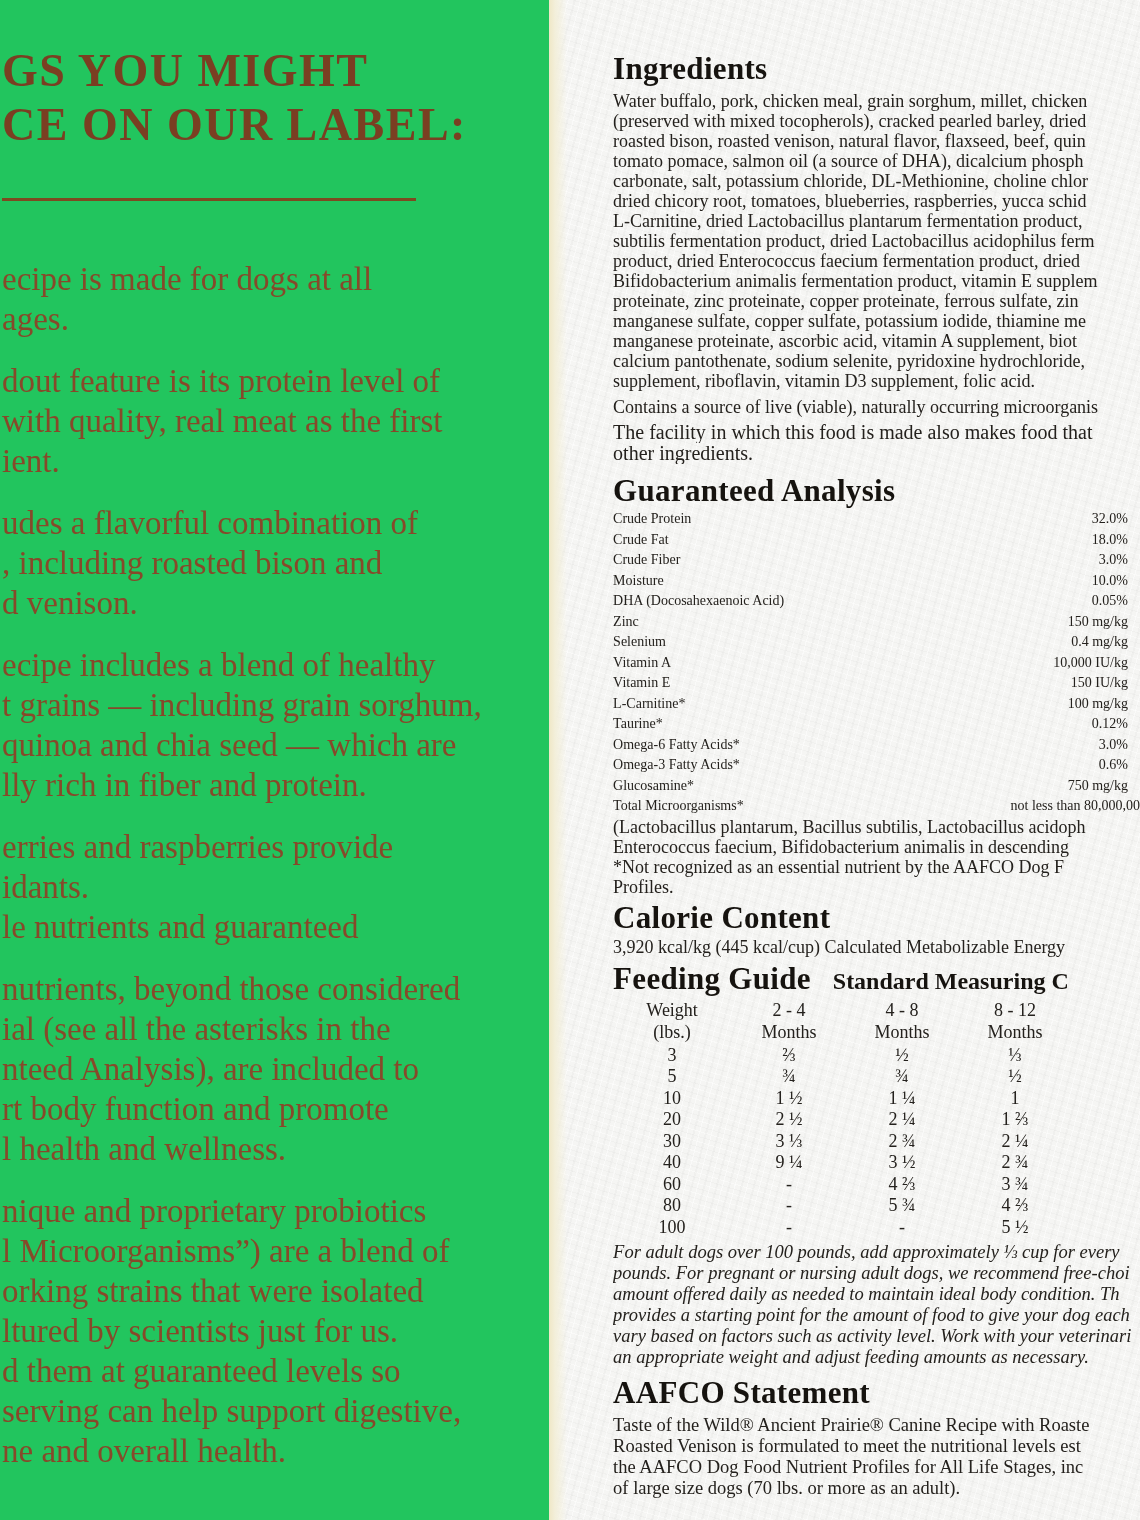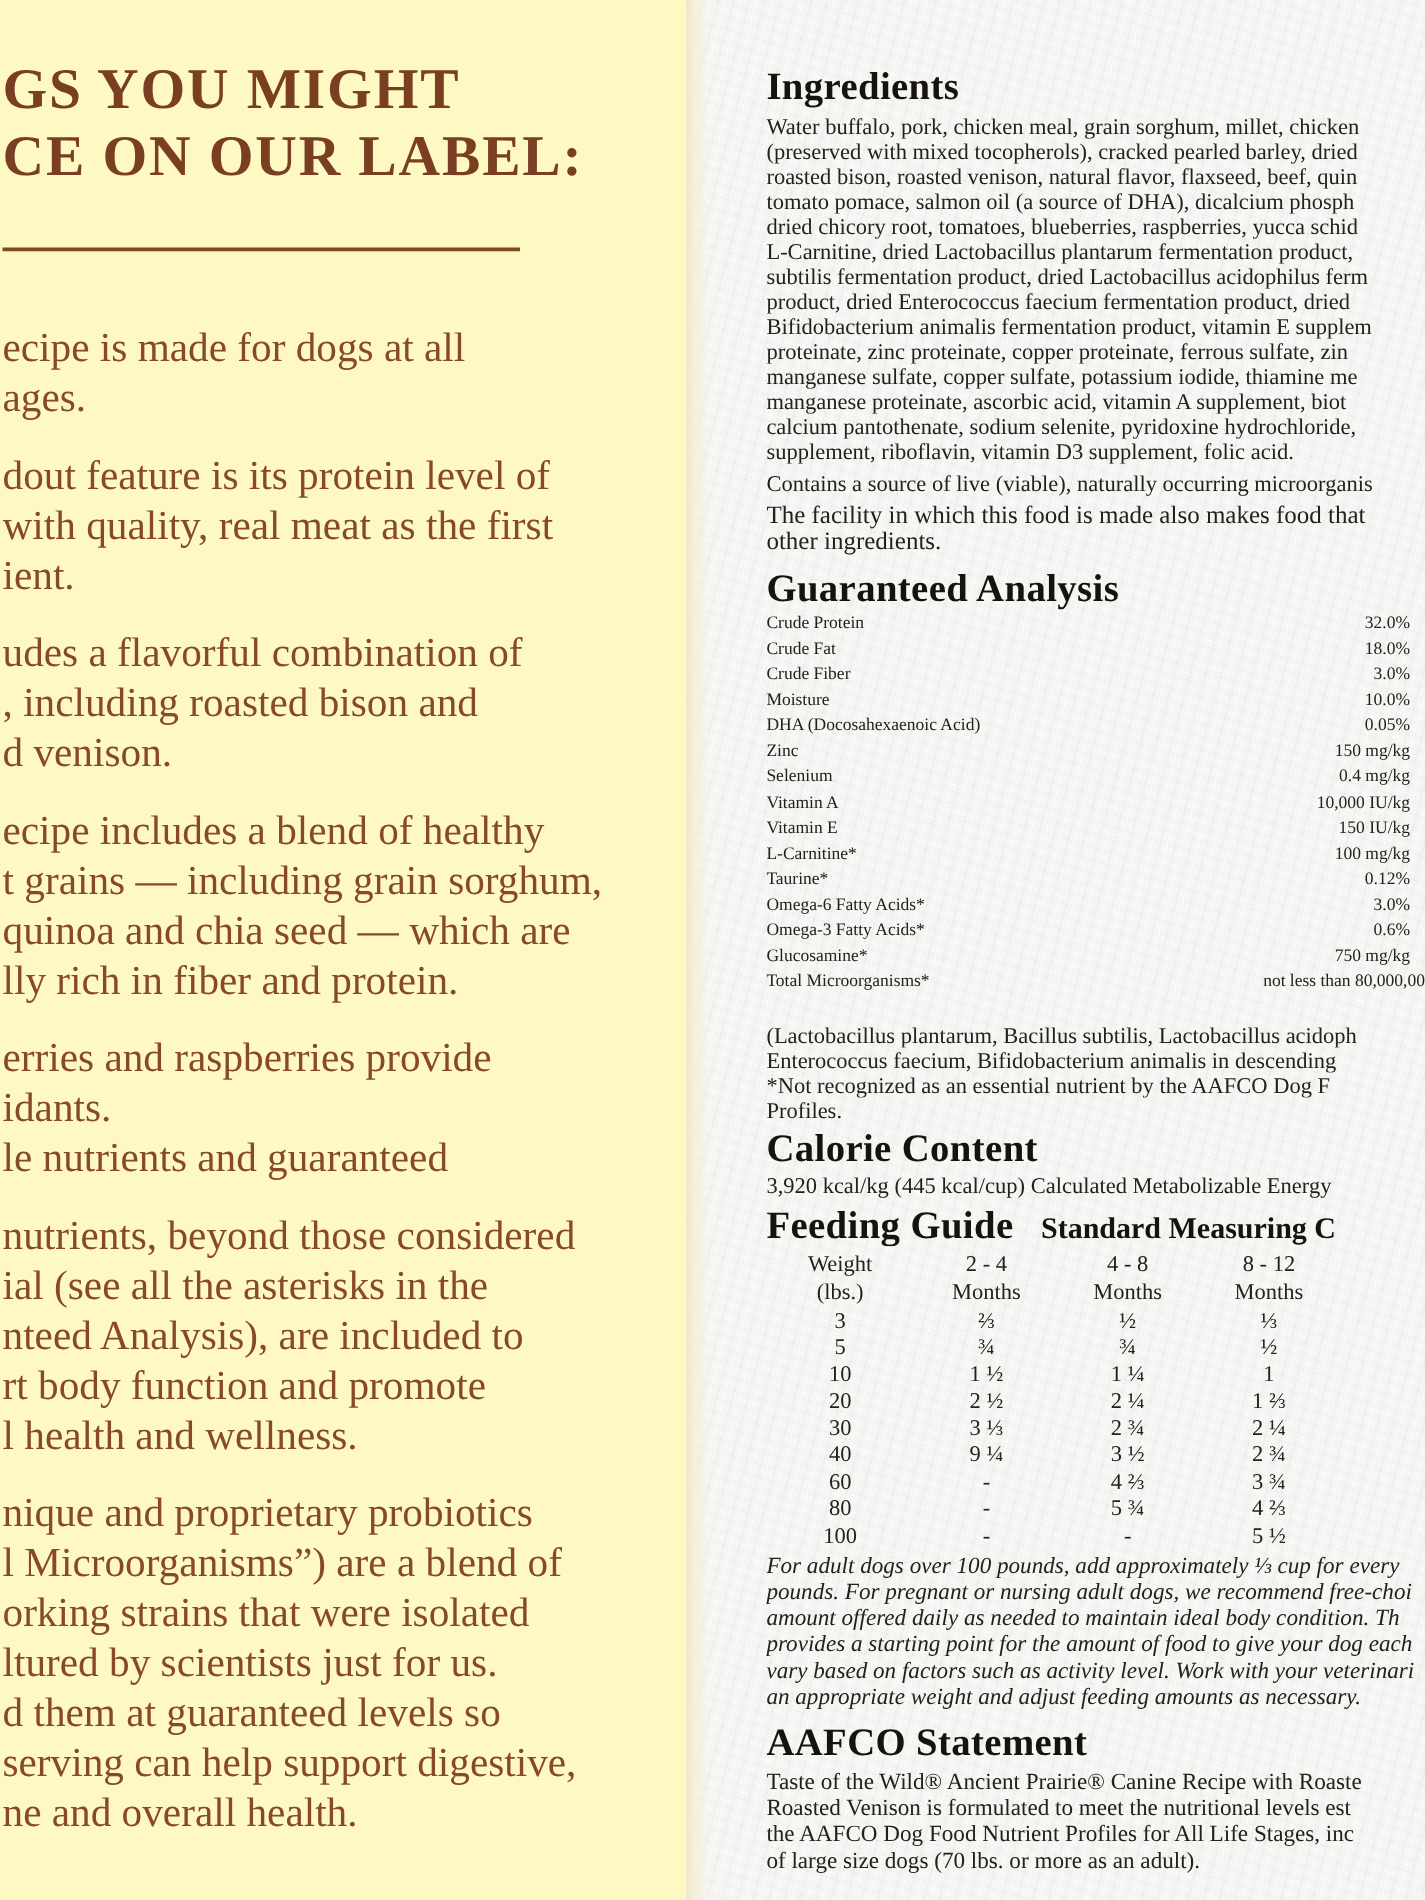--- a/index.html
+++ b/index.html
@@ -2,21 +2,21 @@
 <html><head>
 <meta charset="utf-8">
 <style>
   html,body{margin:0;padding:0;}
   body{width:1140px;height:1520px;overflow:hidden;background:#e9e9e7;}
   .page{display:flex;width:1140px;height:1520px;}
 
   
   .left-panel{
     width:570px;height:1520px;box-sizing:border-box;
-    background:#fef9c3;
+    background:#22c55e;
     padding:44px 0 0 2px;
     overflow:hidden;
     font-family:"Liberation Serif","DejaVu Serif",serif;
   }
   .left-heading{
     font-size:46px;line-height:54px;font-weight:bold;
     color:#7a3f22;letter-spacing:1.5px;white-space:nowrap;
   }
   .left-rule{
     width:414px;height:0;border-top:3px solid #7d4a20;
@@ -59,21 +59,21 @@
   .ga-title{margin-top:10px;}
   .ga-rows{margin-top:1px;}
   .ga-row{
     display:flex;justify-content:space-between;align-items:baseline;
     font-size:14px;line-height:20.5px;
     padding-right:12px;white-space:nowrap;overflow:hidden;
   }
   .ga-row.cut{padding-right:0;}
   .ga-label{white-space:nowrap;}
   .ga-value{white-space:nowrap;margin-left:10px;}
-  .ga-notes{margin-top:21px;}
+  .ga-notes{margin-top:0;}
   .ga-note{font-size:18px;line-height:20px;white-space:nowrap;overflow:hidden;}
 
   .cal-title{margin-top:4px;}
   .cal-line{margin-top:2px;font-size:18px;line-height:21px;white-space:nowrap;overflow:hidden;}
 
   .feed-head-row{margin-top:4px;display:flex;align-items:baseline;white-space:nowrap;overflow:hidden;}
   .feed-subtitle{
     font-size:24px;font-weight:bold;color:#16130f;margin-left:22px;white-space:nowrap;
   }
   .feed-table{width:476px;}
@@ -151,20 +151,21 @@
 
   <div class="right-panel">
     <div class="paper-edge"></div>
 
     <div class="sec-title">Ingredients</div>
     <div class="ing-lines">
         <div class="ing-line">Water buffalo, pork, chicken meal, grain sorghum, millet, chicken</div>
         <div class="ing-line">(preserved with mixed tocopherols), cracked pearled barley, dried</div>
         <div class="ing-line">roasted bison, roasted venison, natural flavor, flaxseed, beef, quin</div>
         <div class="ing-line">tomato pomace, salmon oil (a source of DHA), dicalcium phosph</div>
+        <div class="ing-line">carbonate, salt, potassium chloride, DL-Methionine, choline chlor</div>
         <div class="ing-line">dried chicory root, tomatoes, blueberries, raspberries, yucca schid</div>
         <div class="ing-line">L-Carnitine, dried Lactobacillus plantarum fermentation product,</div>
         <div class="ing-line">subtilis fermentation product, dried Lactobacillus acidophilus ferm</div>
         <div class="ing-line">product, dried Enterococcus faecium fermentation product, dried</div>
         <div class="ing-line">Bifidobacterium animalis fermentation product, vitamin E supplem</div>
         <div class="ing-line">proteinate, zinc proteinate, copper proteinate, ferrous sulfate, zin</div>
         <div class="ing-line">manganese sulfate, copper sulfate, potassium iodide, thiamine me</div>
         <div class="ing-line">manganese proteinate, ascorbic acid, vitamin A supplement, biot</div>
         <div class="ing-line">calcium pantothenate, sodium selenite, pyridoxine hydrochloride,</div>
         <div class="ing-line">supplement, riboflavin, vitamin D3 supplement, folic acid.</div>

